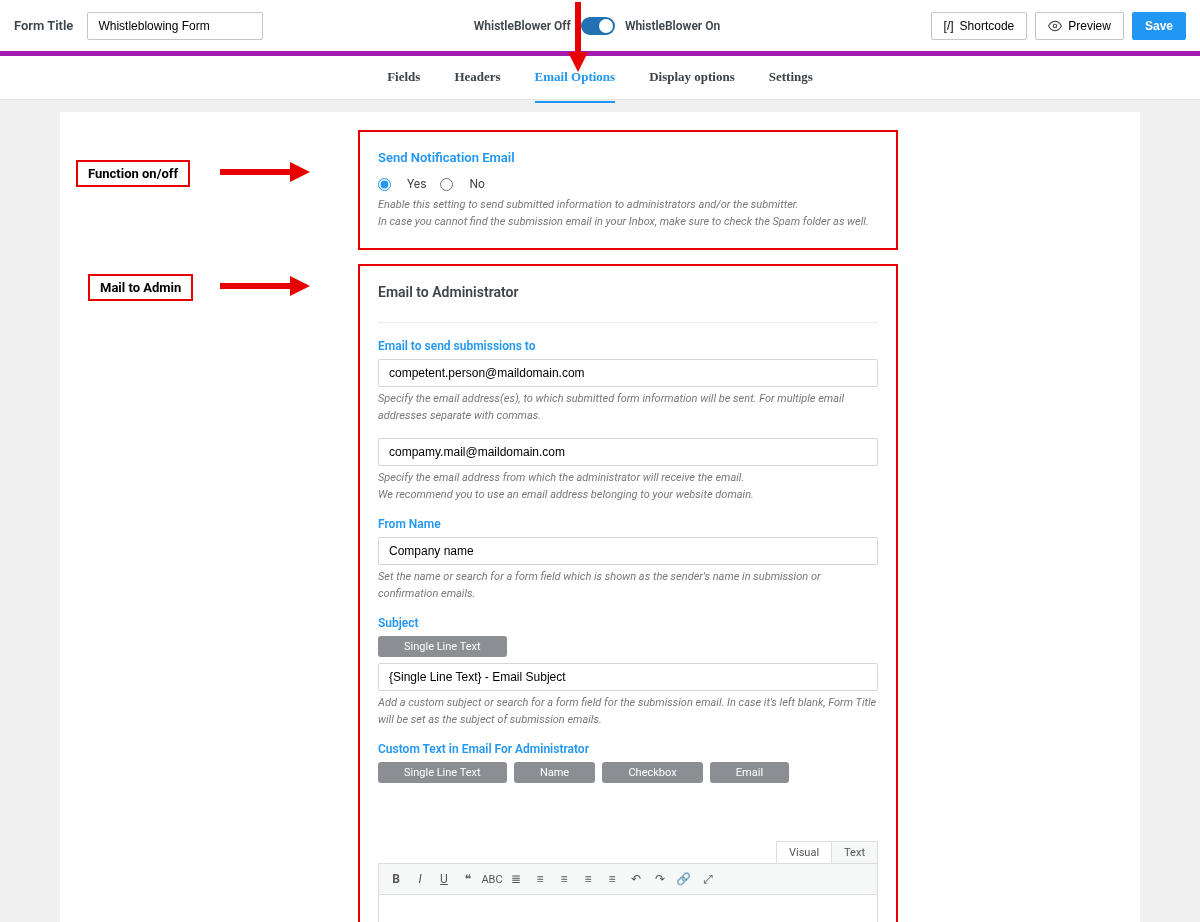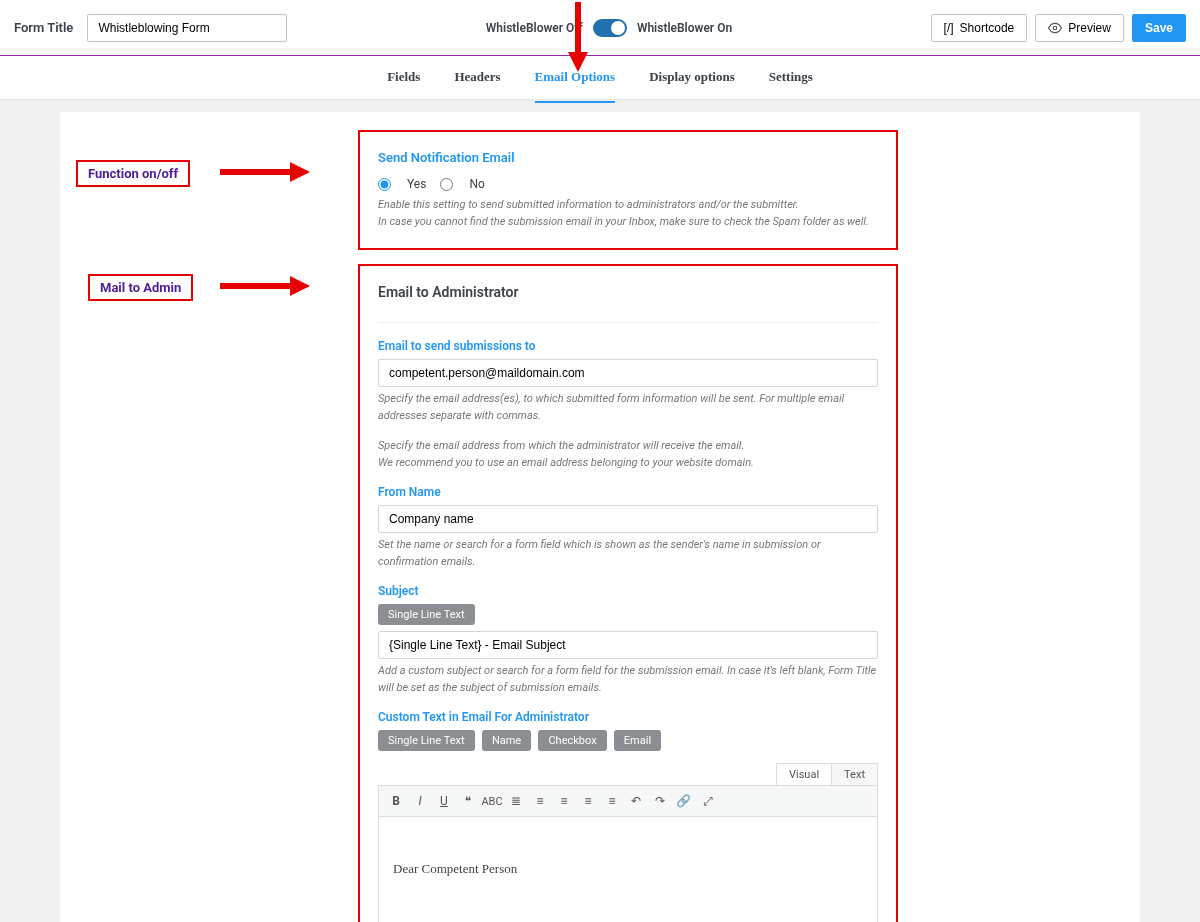--- a/index.html
+++ b/index.html
@@ -1,48 +1,48 @@
 <!DOCTYPE html>
 <html><head>
 <meta charset="utf-8">
 <style>
   * { box-sizing: border-box; margin: 0; padding: 0; }
   body { font-family: -apple-system, BlinkMacSystemFont, "Segoe UI", Roboto, Arial, sans-serif; font-size: 13px; background: #f0f0f1; color: #3c434a; }
-  .topbar { background: #fff; border-bottom: 1px solid #a21caf; height: 56px; display: flex; align-items: center; padding: 0 14px; gap: 8px; }
+  .topbar { background: #fff; border-bottom: 5px solid #a21caf; height: 56px; display: flex; align-items: center; padding: 0 14px; gap: 8px; }
   .formtitle-label { font-weight: 600; font-size: 13px; margin-right: 6px; }
-  .formtitle-input { border: 1px solid #c5c5c5; padding: 6px 10px; width: 200px; font-size: 12px; border-radius: 2px; }
+  .formtitle-input { border: 1px solid #c5c5c5; padding: 6px 10px; width: 176px; font-size: 12px; border-radius: 2px; }
   .top-center { flex: 1; display: flex; align-items: center; justify-content: center; gap: 10px; font-size: 12px; }
   .toggle { width: 34px; height: 18px; background: #2271b1; border-radius: 10px; position: relative; }
   .toggle::after { content: ""; position: absolute; right: 2px; top: 2px; width: 14px; height: 14px; background: #fff; border-radius: 50%; }
   .top-right { display: flex; gap: 8px; }
   .btn { border: 1px solid #c5c5c5; background: #fff; padding: 6px 12px; font-size: 12px; cursor: pointer; display: inline-flex; gap: 6px; align-items: center; border-radius: 2px; }
   .btn.primary { background: #2196f3; border-color: #2196f3; color: #fff; font-weight: 600; }
   .tabs { background: #fff; border-bottom: 1px solid #e5e5e5; display: flex; justify-content: center; gap: 34px; height: 44px; align-items: center; font-size: 13px; }
   .tab { padding: 16px 0; color: #3c434a; font-weight: 600; cursor: pointer; border-bottom: 2px solid transparent; font-family: Liberation Serif, serif; }
   .tab.active { color: #2196f3; border-bottom-color: #2196f3; }
   .container { max-width: 1080px; margin: 12px auto; background: #fff; padding: 0; position: relative; }
   .panel { background: #fff; border: 1px solid #e8e8e8; margin: 0 0 14px; padding: 18px; }
   .section-title { color: #2196f3; font-weight: 600; font-size: 13px; margin-bottom: 12px; }
   .panel-heading { font-weight: 600; font-size: 14px; color: #3c434a; padding-bottom: 22px; border-bottom: 1px solid #eee; margin-bottom: 16px; }
   .radio-row { display: flex; gap: 14px; align-items: center; margin-bottom: 6px; }
   .radio { display: inline-flex; align-items: center; gap: 16px; font-size: 12px; }
   .radio input { accent-color: #2196f3; }
   .help { font-size: 11px; font-style: italic; color: #777; line-height: 1.5; }
   .field { margin-bottom: 14px; }
   .field-label { color: #2196f3; font-weight: 600; font-size: 12px; margin-bottom: 6px; display: block; }
   .text-input { width: 100%; border: 1px solid #d5d5d5; padding: 6px 10px; font-size: 12px; border-radius: 2px; margin-bottom: 4px; }
-  .tag { background: #8b8e92; color: #fff; font-size: 11px; padding: 4px 10px; border-radius: 3px; display: inline-block; margin-bottom: 6px; margin-right: 4px; }
+  .tag { background: #8b8e92; color: #fff; font-size: 11px; padding: 4px 26px; border-radius: 3px; display: inline-block; margin-bottom: 6px; margin-right: 4px; }
   .editor-tabs { display: flex; justify-content: flex-end; border-bottom: 1px solid #ddd; }
-  .editor-tab { border: 1px solid #ddd; border-bottom: none; background: #f6f7f7; padding: 4px 12px; font-size: 11px; cursor: pointer; color: #555; margin-left: -1px; }
+  .editor-tab { border: 1px solid #ddd; border-bottom: none; background: #f6f7f7; padding: 4px 12px; font-size: 11px; cursor: pointer; color: #555; margin-left: -1px; margin-top: 46px; }
   .editor-tab.active { background: #fff; position: relative; z-index: 2; }
   .editor-toolbar { border: 1px solid #ddd; border-top: none; background: #f6f7f7; padding: 4px 6px; display: flex; gap: 2px; align-items: center; }
   .tbtn { width: 22px; height: 22px; display: inline-flex; align-items: center; justify-content: center; font-size: 12px; color: #555; cursor: pointer; border-radius: 2px; }
   .editor-body { border: 1px solid #ddd; border-top: none; min-height: 130px; padding: 12px 14px; font-family: Georgia, serif; font-size: 13px; color: #444; white-space: pre-wrap; resize: vertical; overflow: auto; }
   .editor-body p { margin: 0 0 10px; }
-  .annot { position: absolute; background: #fff; border: 2px solid #e60000; color: #4c1d95; font-weight: 700; font-size: 13px; padding: 4px 10px; }
+  .annot { position: absolute; background: #fff; border: 2px solid #e60000; color: #000000; font-weight: 700; font-size: 13px; padding: 4px 10px; }
   .arrow-right { position: absolute; width: 90px; height: 20px; }
   .arrow-right::before { content: ""; position: absolute; top: 7px; left: 0; width: 70px; height: 6px; background: #e60000; }
   .arrow-right::after { content: ""; position: absolute; right: 0; top: 0; width: 0; height: 0; border-left: 20px solid #e60000; border-top: 10px solid transparent; border-bottom: 10px solid transparent; }
   .arrow-down { position: absolute; width: 20px; height: 70px; left: 568px; top: 2px; z-index: 10; }
   .arrow-down::before { content: ""; position: absolute; left: 7px; top: 0; width: 6px; height: 50px; background: #e60000; }
   .arrow-down::after { content: ""; position: absolute; bottom: 0; left: 0; width: 0; height: 0; border-top: 20px solid #e60000; border-left: 10px solid transparent; border-right: 10px solid transparent; }
   .red-frame { border: 2px solid #e60000 !important; }
   .content-wrap { position: relative; padding: 18px 260px 18px 18px; }
   svg { display: block; }
   .main-area { margin-left: 280px; width: 540px; }
@@ -116,20 +116,21 @@
     <div class="panel red-frame">
       <div class="panel-heading">Email to Administrator</div>
 
       <div class="field">
         <span class="field-label">Email to send submissions to</span>
         <input class="text-input" value="competent.person@maildomain.com" style="">
         <div class="help">Specify the email address(es), to which submitted form information will be sent. For multiple email addresses separate with commas.</div>
       </div>
 
       <div class="field">
+        <input class="text-input" value="compamy.mail@maildomain.com" style="">
         <div class="help">Specify the email address from which the administrator will receive the email.</div>
         <div class="help">We recommend you to use an email address belonging to your website domain.</div>
       </div>
 
       <div class="field">
         <span class="field-label">From Name</span>
         <input class="text-input" value="Company name" style="">
         <div class="help">Set the name or search for a form field which is shown as the sender's name in submission or confirmation emails.</div>
       </div>
 

